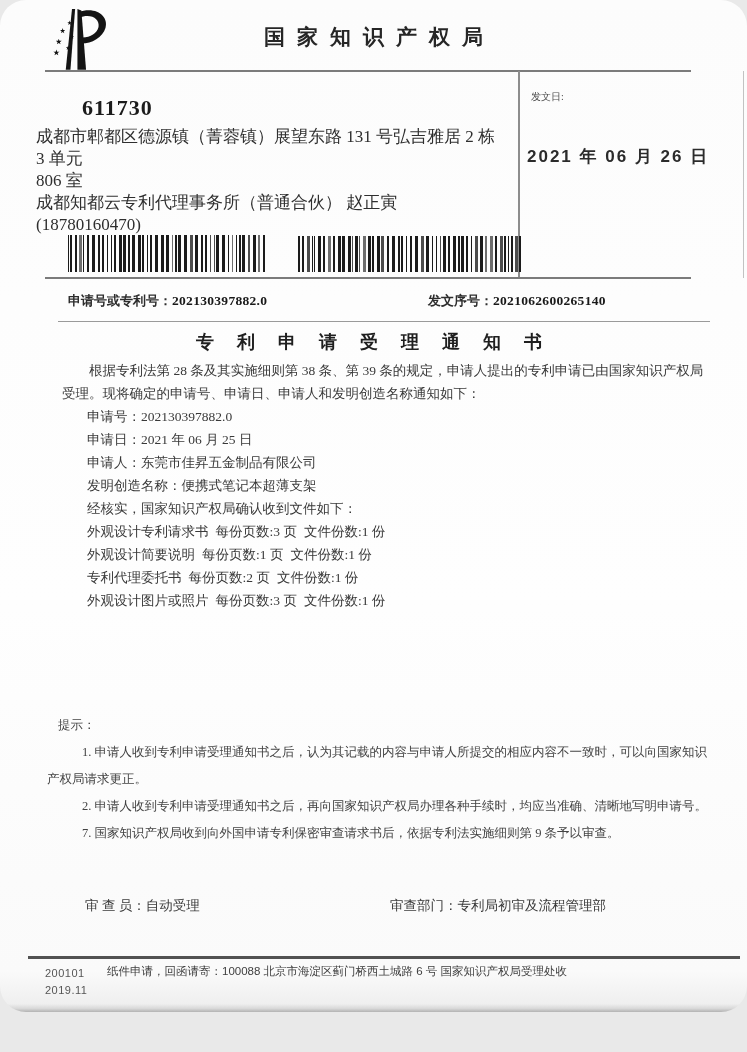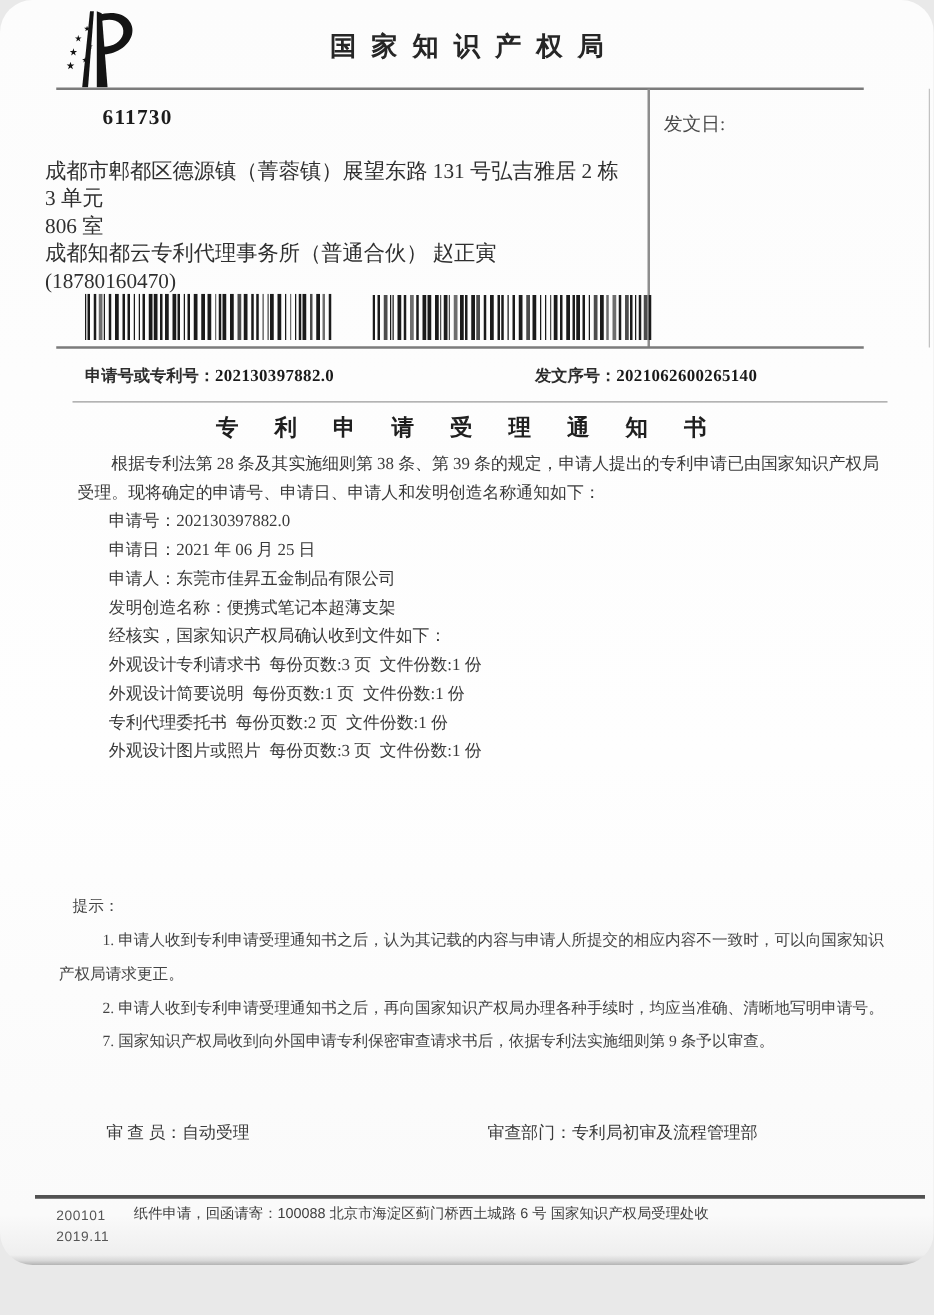--- a/index.html
+++ b/index.html
@@ -24,28 +24,28 @@
     text-align: center; padding-left: 12px;
     font-family: "Liberation Sans", "DejaVu Sans", sans-serif;
     font-size: 21px; font-weight: 600; letter-spacing: 12px; color: #262626;
   }
   .rule { position: absolute; background: #7b7b7b; }
   .rule-a { top: 70px; left: 45px; width: 646px; height: 2px; }
   .vline { position: absolute; }
   .box-left  { left: 518px; top: 71px; width: 2px; height: 207px; background: #8d8d8d; }
   .box-right { left: 743px; top: 71px; width: 1px; height: 207px; background: #c2c2c2; }
 
-  .doc-code { position: absolute; left: 82px; top: 84px; font-size: 17px; font-weight: 700; color: #1c1c1c; letter-spacing: 1px; }
+  .doc-code { position: absolute; left: 82px; top: 95px; font-size: 22px; font-weight: 700; color: #1c1c1c; letter-spacing: 1px; }
 
   .addr-block {
     position: absolute; left: 36px; top: 126px; width: 460px;
     text-align: left; font-size: 17px; line-height: 22px; color: #2f2f2f;
   }
 
-  .issue-label { position: absolute; left: 531px; top: 90px; font-size: 15px; color: #4a4a4a; text-align: right; }
+  .issue-label { position: absolute; left: 531px; top: 90px; font-size: 10px; color: #4a4a4a; text-align: right; }
   .issue-date {
     position: absolute; left: 527px; top: 145px;
     font-family: "Liberation Sans", "DejaVu Sans", sans-serif;
     font-size: 17px; font-weight: 600; letter-spacing: 2px; color: #2b2b2b;
   }
 
   
   .barcode { position: absolute; display: flex; align-items: stretch; overflow: hidden; }
   .barcode i { display: block; height: 100%; flex: none; }
   .barcode-1 { left: 68px; top: 235px; width: 202px; height: 37px; }
@@ -57,21 +57,21 @@
   .ref-row { position: absolute; top: 292px; left: 0; width: 747px; font-size: 13px; color: #2d2d2d; }
   .ref-app { position: absolute; left: 68px; top: 0; }
   .ref-serial { position: absolute; left: 428px; top: 0; }
   .ref-row .lbl { font-weight: 600; }
   .ref-row b { font-size: 13.5px; font-weight: 700; color: #191919; letter-spacing: 0.3px; }
 
   .rule-c { top: 321px; left: 58px; width: 652px; height: 1px; background: #9a9a9a; }
 
   .doc-title {
     position: absolute; top: 330px; left: 0; right: 0; text-align: center;
-    font-family: Liberation Mono, monospace;
+    font-family: Liberation Sans, sans-serif;
     font-size: 18px; font-weight: 700; letter-spacing: 9px; color: #1f1f1f;
   }
 
   
   .body { position: absolute; top: 359px; left: 62px; width: 648px; font-size: 13.5px; line-height: 23px; color: #393939; }
   .body .p1 { text-indent: 2em; }
   .body .ind { margin-left: 25px; }
   .docline span { margin-right: 7px; }
   .docline span:last-child { margin-right: 0; }
 
@@ -130,20 +130,21 @@
 
   <div class="doc-code">611730</div>
 
   <div class="addr-block">
     <div>成都市郫都区德源镇（菁蓉镇）展望东路 131 号弘吉雅居 2 栋 3 单元</div>
     <div>806 室</div>
     <div>成都知都云专利代理事务所（普通合伙）  赵正寅(18780160470)</div>
   </div>
 
   <div class="issue-label">发文日:</div>
+  <div class="issue-date">2021 年 06 月 26 日</div>
 
   <div class="barcode barcode-1">
       <i style="width:1px;background:#1b1b1b;margin-right:1px"></i>
       <i style="width:2px;background:#1b1b1b;margin-right:3px"></i>
       <i style="width:2px;background:#1b1b1b;margin-right:2px"></i>
       <i style="width:3px;background:#6e6e6e;margin-right:1px"></i>
       <i style="width:1px;background:#1b1b1b;margin-right:3px"></i>
       <i style="width:2px;background:#1b1b1b;margin-right:3px"></i>
       <i style="width:3px;background:#1b1b1b;margin-right:3px"></i>
       <i style="width:2px;background:#1b1b1b;margin-right:2px"></i>

